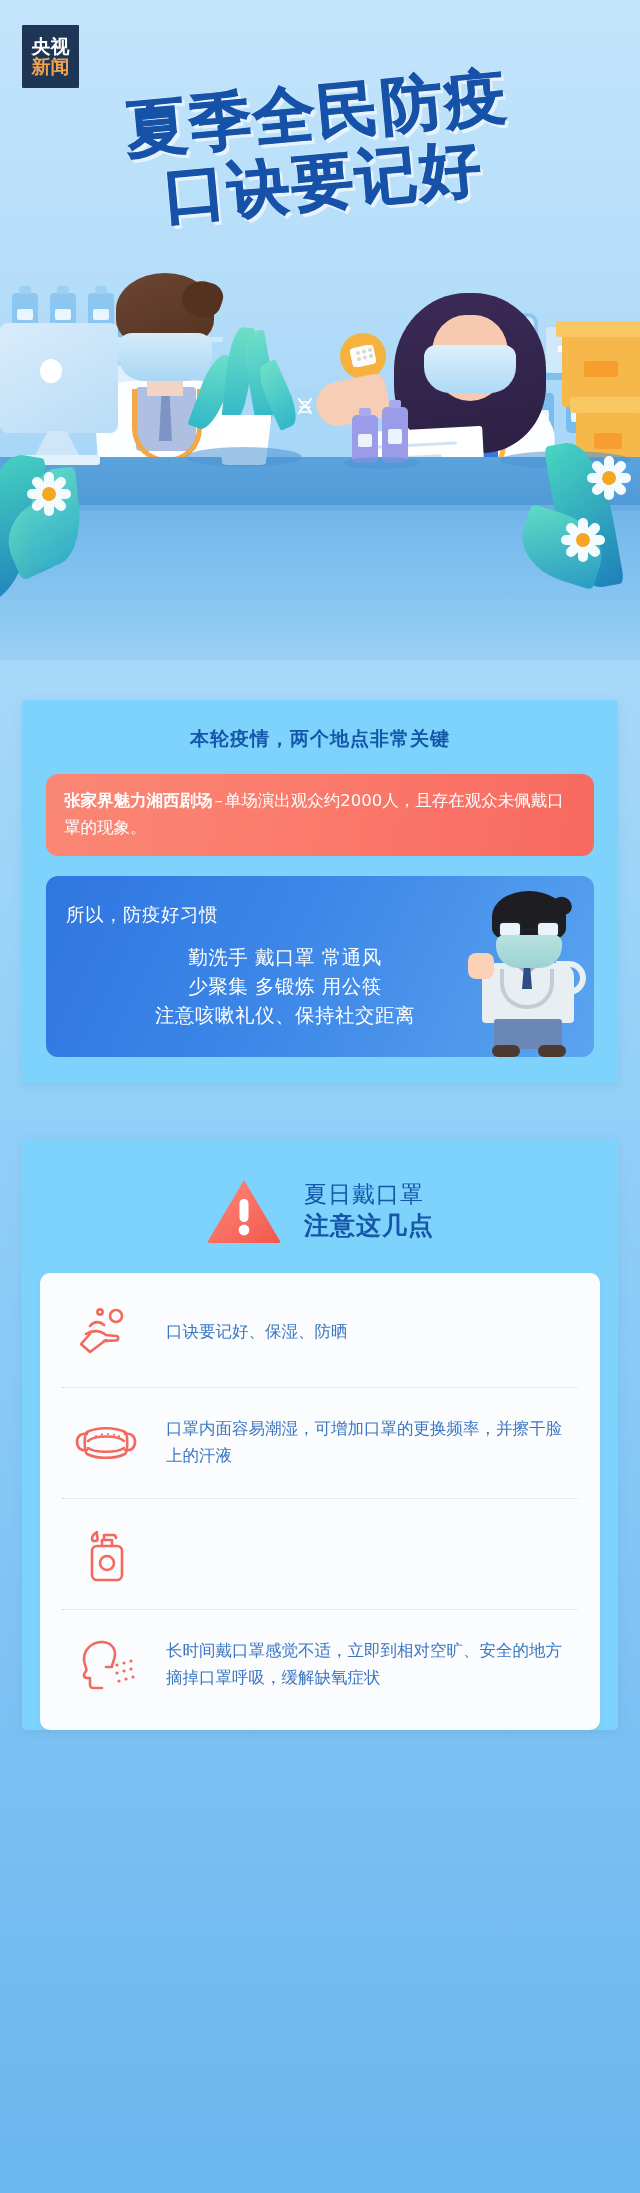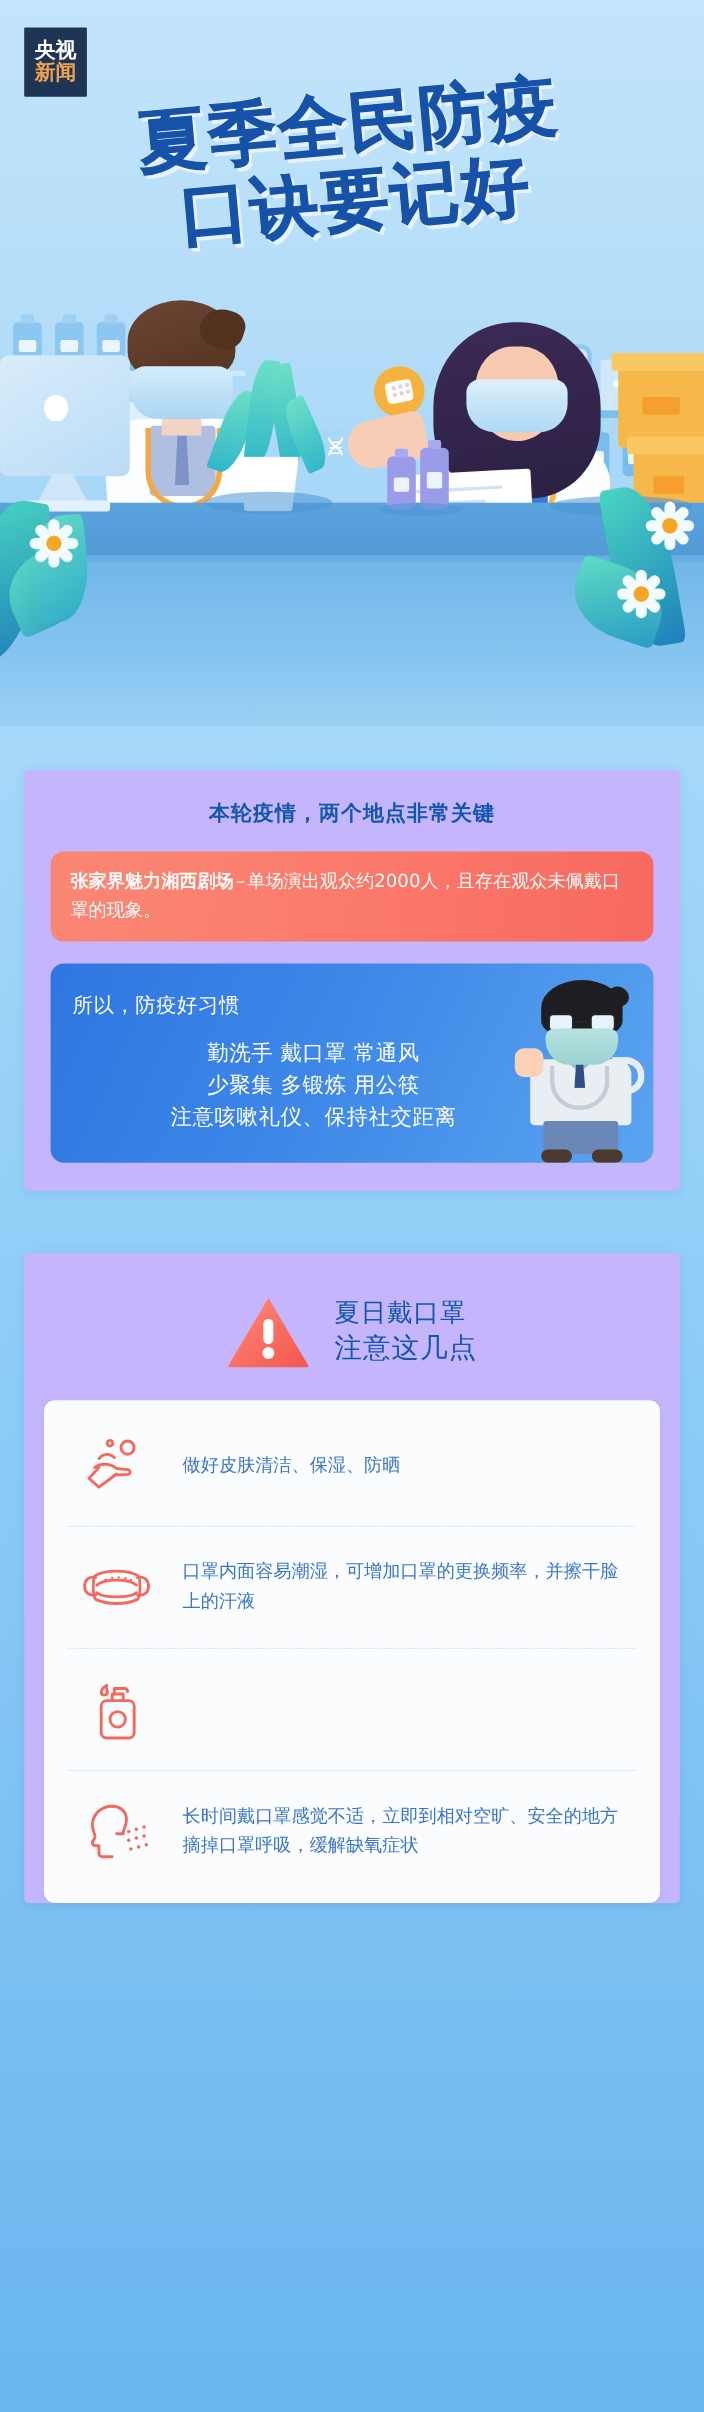--- a/index.html
+++ b/index.html
@@ -174,21 +174,21 @@
         border-radius:6px;transform-origin:50% 0;margin-left:-5px;}
   .daisy i{position:absolute;left:50%;top:50%;width:14px;height:14px;margin:-7px 0 0 -7px;
         background:#f5a623;border-radius:50%;}
   .big-leaf{position:absolute;background:linear-gradient(150deg,#49d6c1,#1e7fbb);}
 
   
   .card {
     position: relative;
     margin: 0 auto;
     width: 596px;
-    background: #c4b5fd;
+    background: #7dd3fc;
     border-radius: 5px;
     box-shadow: 0 2px 10px rgba(70,130,190,.16);
   }
   .card-inner { padding: 26px 24px 26px; }
 
   .card-heading {
     text-align:center;
     font-size: 19px;
     font-weight: 700;
     color: #1456a8;
@@ -274,21 +274,21 @@
     padding: 38px 0 28px;
   }
   .warn-tri { width: 76px; height: 68px; position:relative; }
   .warn-tri svg { display:block; }
   .tips-title { line-height:1.3; }
   .tips-title .t1 {
     font-size: 23px; color:#1456a8; font-weight:400; letter-spacing:1px;
     font-family:"DejaVu Sans","Liberation Sans",sans-serif;
   }
   .tips-title .t2 {
-    font-size: 25px; color:#1456a8; font-weight:400; letter-spacing:1px;
+    font-size: 25px; color:#1456a8; font-weight:700; letter-spacing:1px;
     font-family:"DejaVu Sans","Liberation Sans",sans-serif;
   }
   .tips-panel {
     margin: 0 18px 26px;
     background:#fbfcfe;
     border-radius: 10px;
     padding: 4px 22px 10px;
     box-shadow: 0 1px 4px rgba(100,150,200,.10);
   }
   .tip-row {
@@ -597,21 +597,21 @@
     <div class="tip-row">
       <div class="tip-ico">
         <svg width="60" height="56" viewBox="0 0 60 56" fill="none" stroke="#f4695d" stroke-width="2.6" stroke-linecap="round" stroke-linejoin="round">
           <circle cx="40" cy="12" r="6"></circle>
           <circle cx="24" cy="8" r="2.6"></circle>
           <path d="M14 22c4-5 10-5 14-1"></path>
           <path d="M10 30c6-4 14-4 20 1l10 1c3 .3 3 4 0 4.4l-12 .6"></path>
           <path d="M30 36 14 48 5 40l9-10"></path>
         </svg>
       </div>
-      <div class="tip-txt">做好皮肤清洁、保湿、防晒</div>
+      <div class="tip-txt">口诀要记好、保湿、防晒</div>
     </div>
 
     <div class="tip-row">
       <div class="tip-ico">
         <svg width="64" height="44" viewBox="0 0 64 44" fill="none" stroke="#f4695d" stroke-width="2.6" stroke-linecap="round" stroke-linejoin="round">
           <path d="M13 11c10-5 28-5 38 0 3 1.4 3 20 0 22-10 5-28 5-38 0-3-2-3-20.6 0-22Z"></path>
           <path d="M13 13C7 12 3 15 3 21s4 9 10 8M51 13c6-1 10 2 10 8s-4 9-10 8"></path>
           <path d="M14 20c7-6 29-6 36 0"></path>
           <path d="M14 27c7 5 29 5 36 0"></path>
           <g fill="#f4695d" stroke="none">

